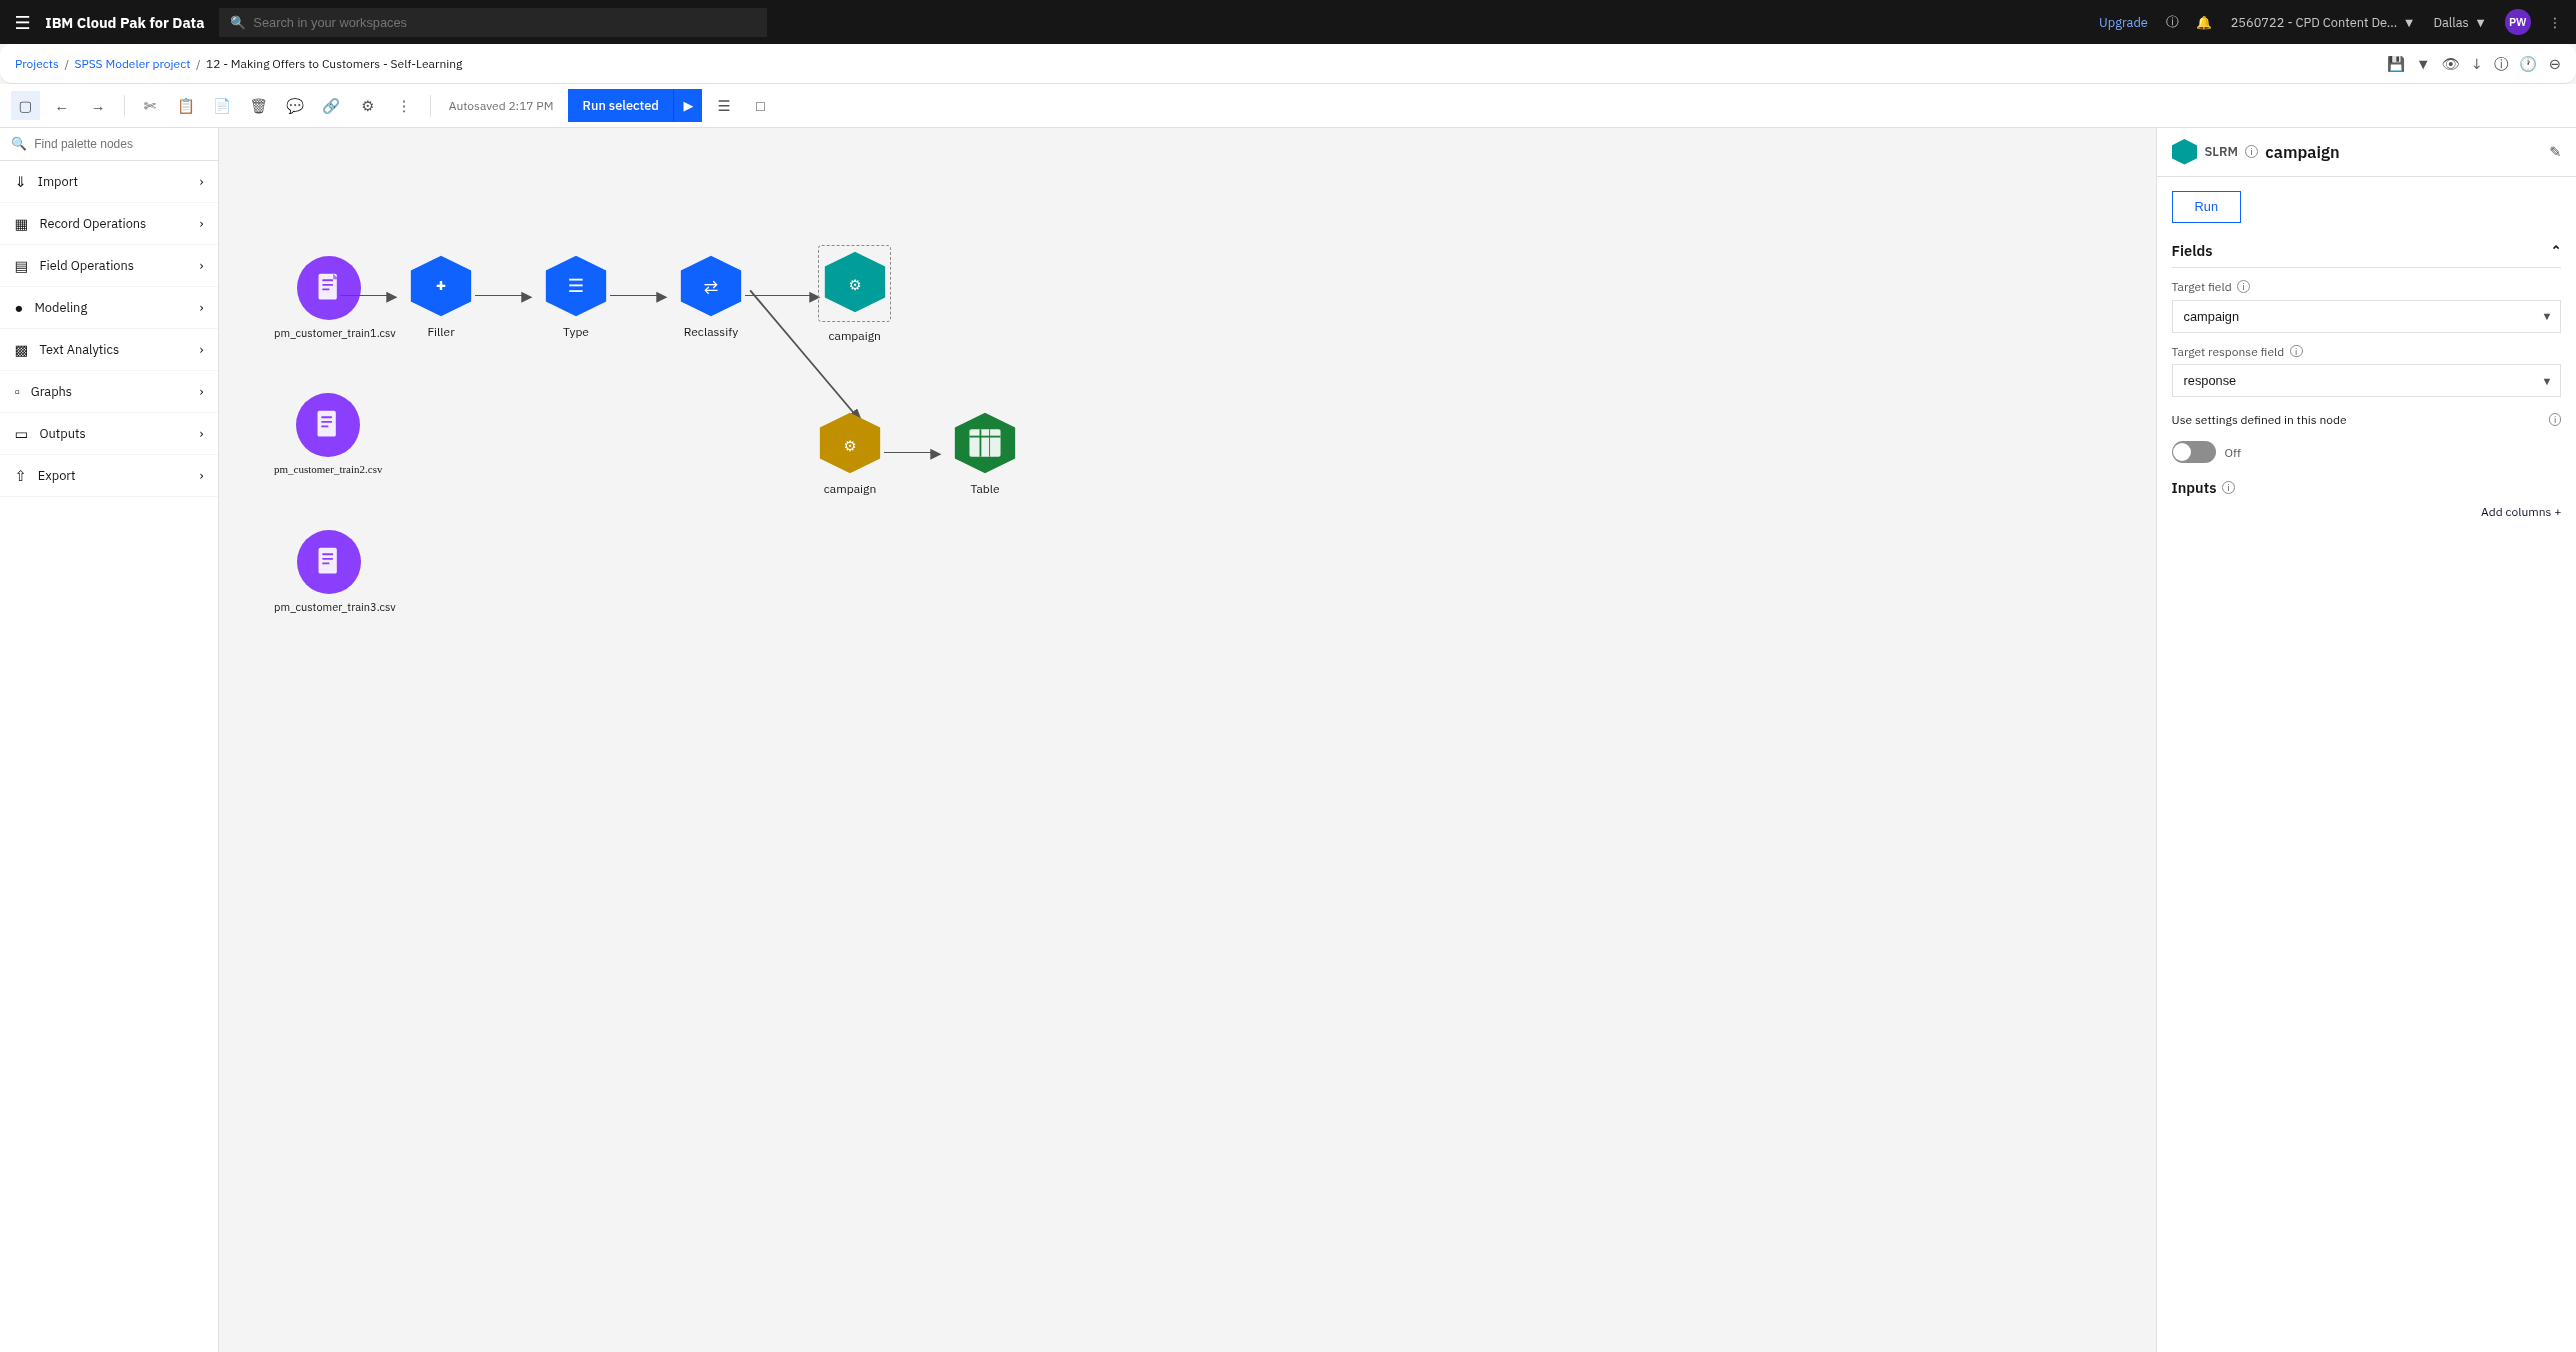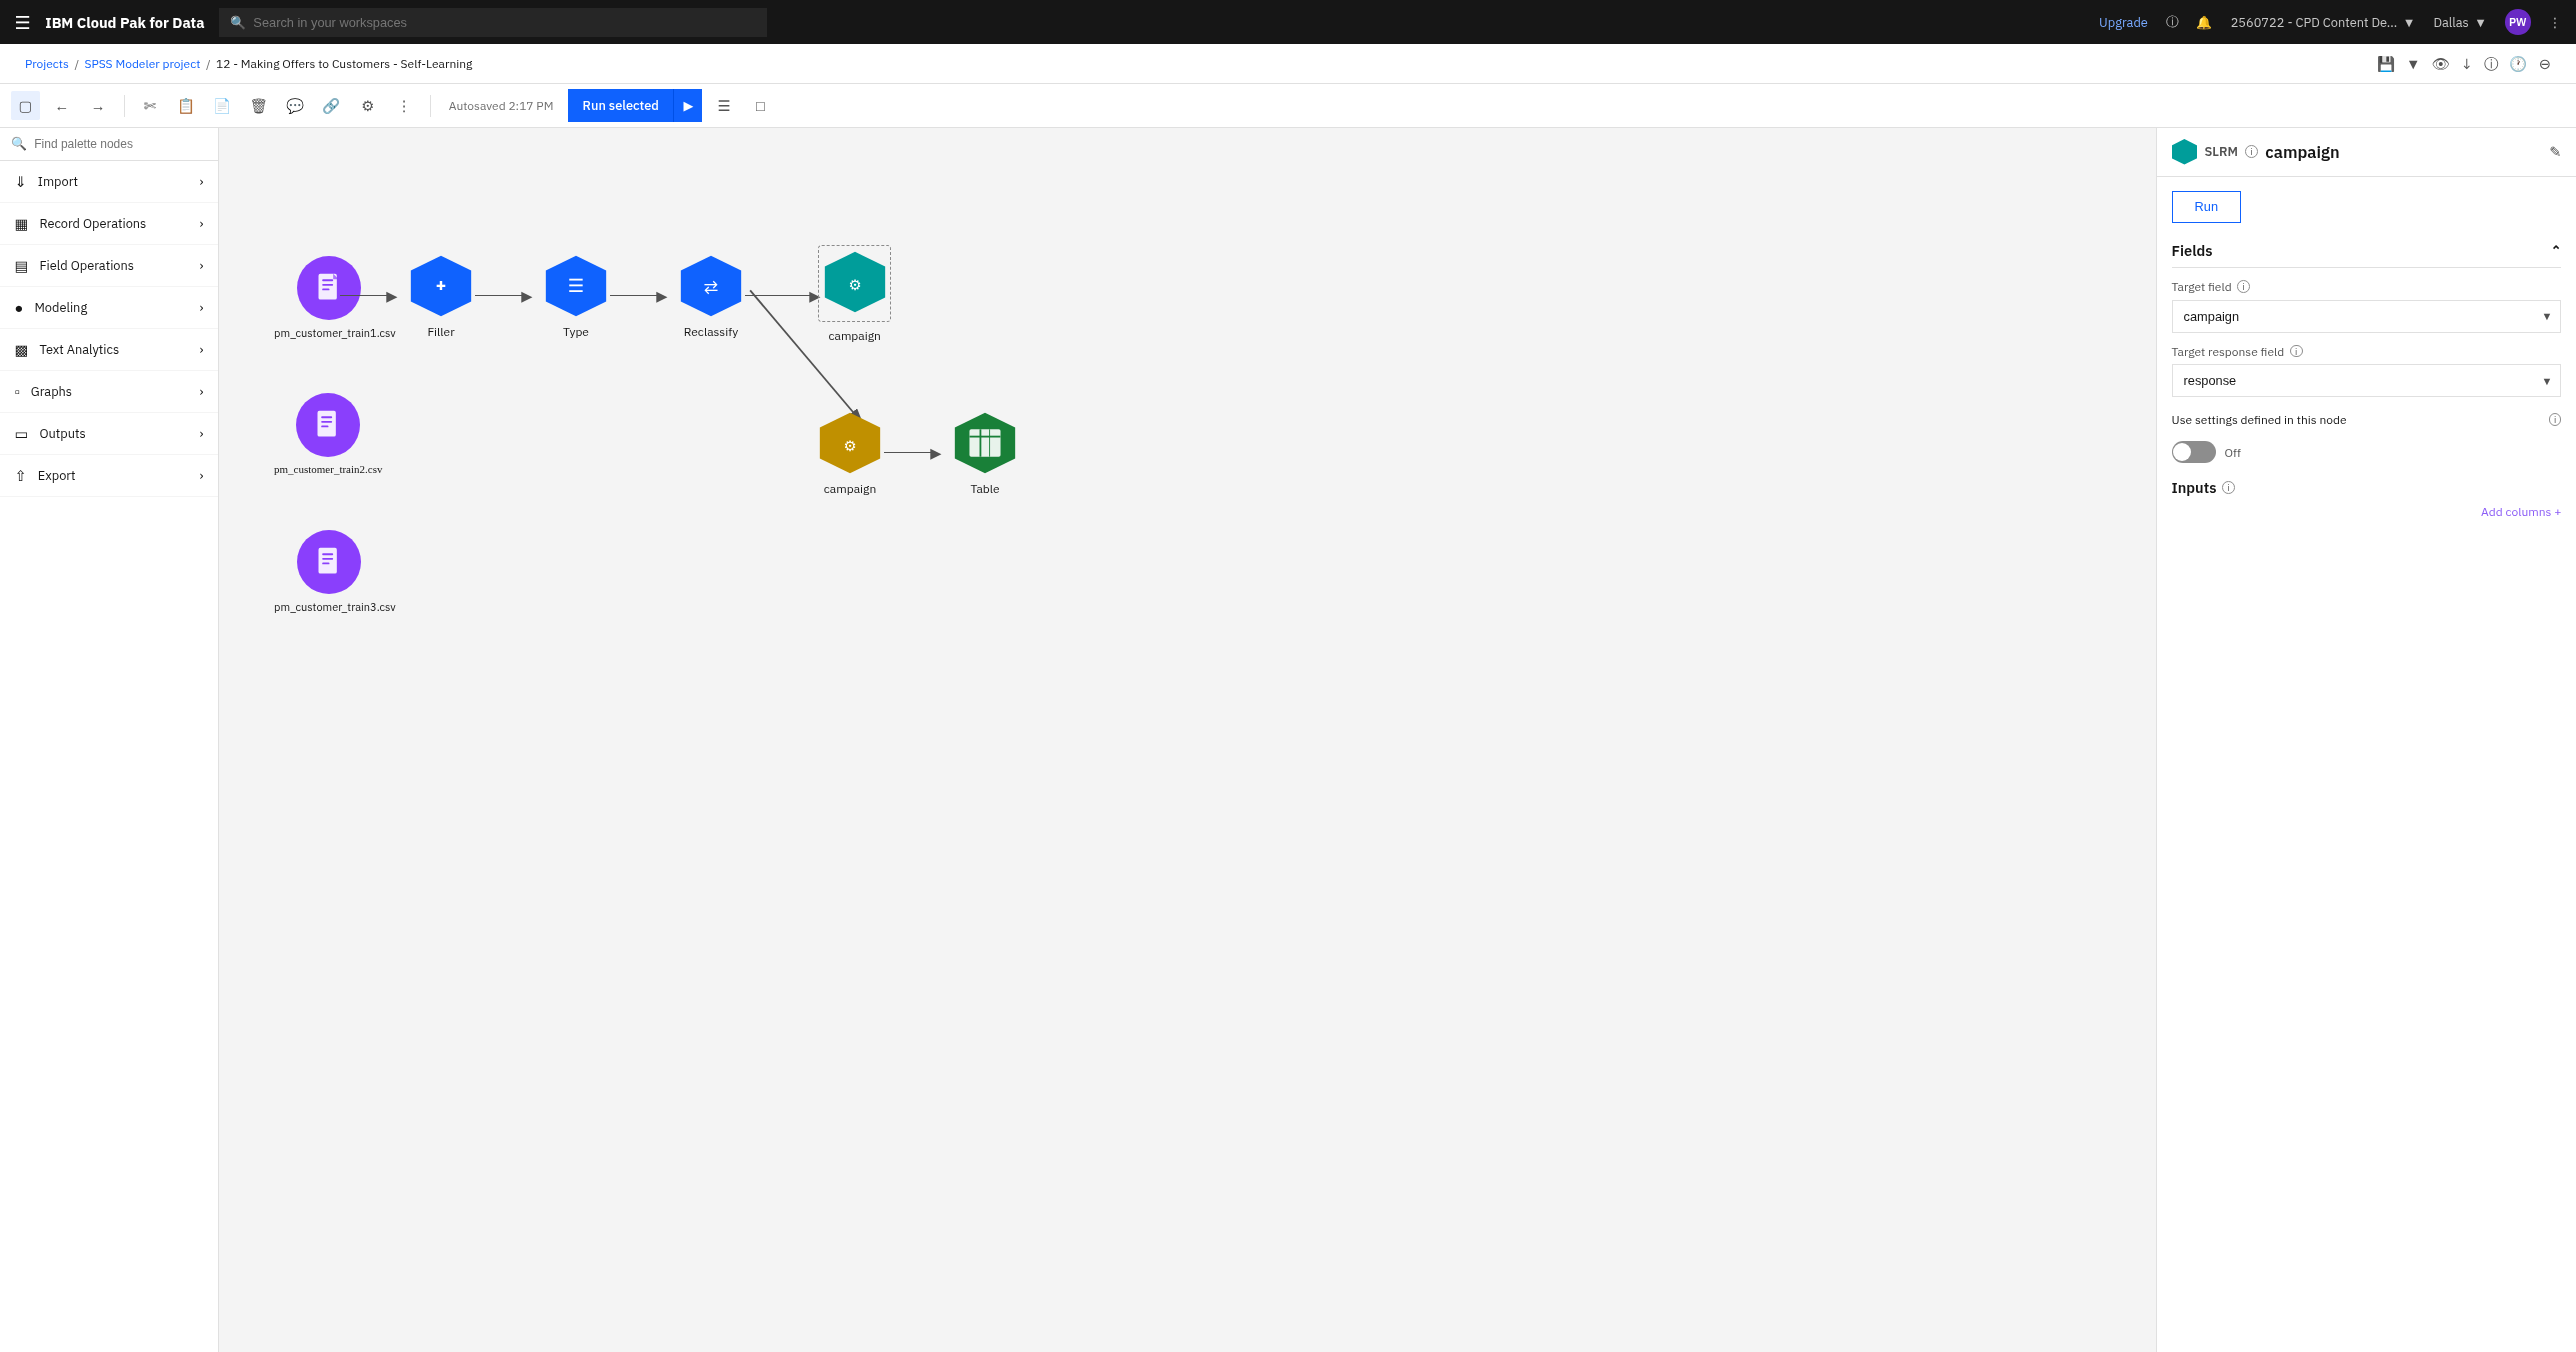--- a/index.html
+++ b/index.html
@@ -26,21 +26,21 @@
       display: flex; align-items: center; gap: 5.5px; color: #c6c6c6; font-size: 12px; cursor: pointer;
     }
     .top-nav .avatar {
       width: 25.6px; height: 25.6px; border-radius: 50%; background: #6929c4;
       display: flex; align-items: center; justify-content: center; font-size: 11px; font-weight: 600; color: #fff;
     }
 
     
     .breadcrumb-bar {
       display: flex; align-items: center; background: #fff; height: 40px;
-      padding: 0 25px; border-bottom: 0.9px solid #e0e0e0; gap: 5.5px; font-size: 12px;
+      padding: 0 15px; border-bottom: 0.9px solid #e0e0e0; gap: 5.5px; font-size: 12px; border-radius: 12px;
     }
     .breadcrumb-bar a { color: #0f62fe; text-decoration: none; }
     .breadcrumb-bar .sep { color: #6f6f6f; }
     .breadcrumb-bar .current { color: #161616; }
     .breadcrumb-bar .right-icons { margin-left: auto; display: flex; gap: 11px; }
     .breadcrumb-bar .right-icons span { cursor: pointer; font-size: 14.6px; color: #525252; }
 
     
     .toolbar {
       display: flex; align-items: center; background: #fff; height: 44px;
@@ -162,21 +162,21 @@
       width: 44px; height: 22px; background: #8d8d8d; border-radius: 11px;
       position: relative; cursor: pointer; flex-shrink: 0;
     }
     .toggle-switch .knob {
       width: 18px; height: 18px; background: #fff; border-radius: 50%;
       position: absolute; top: 1.8px; left: 1.8px;
     }
     .toggle-off-label { font-size: 12px; color: #525252; }
 
     .add-columns {
-      font-size: 12px; color: #8b5cf6; cursor: pointer; text-align: right; margin-bottom: 7.3px;
+      font-size: 12px; color: #0f172a; cursor: pointer; text-align: right; margin-bottom: 7.3px;
       display: flex; justify-content: flex-end; align-items: flex-end; gap: 3.7px;
     }
 
     .inputs-table { width: 100%; border-collapse: collapse; }
     .inputs-table th {
       background: #f4f4f4; font-size: 12px; font-weight: 600; color: #525252;
       padding: 7.3px 11px; text-align: left; border-bottom: 0.9px solid #e0e0e0;
     }
     .inputs-table td {
       padding: 7.3px 11px; font-size: 12px; color: #161616;

